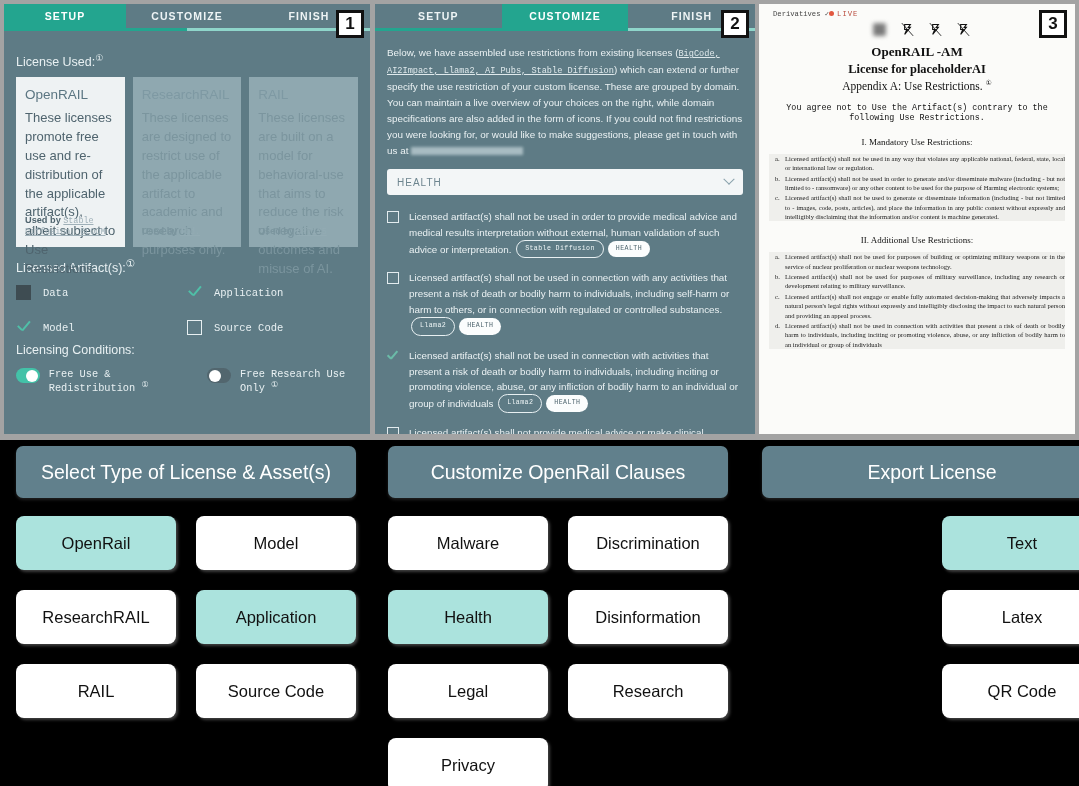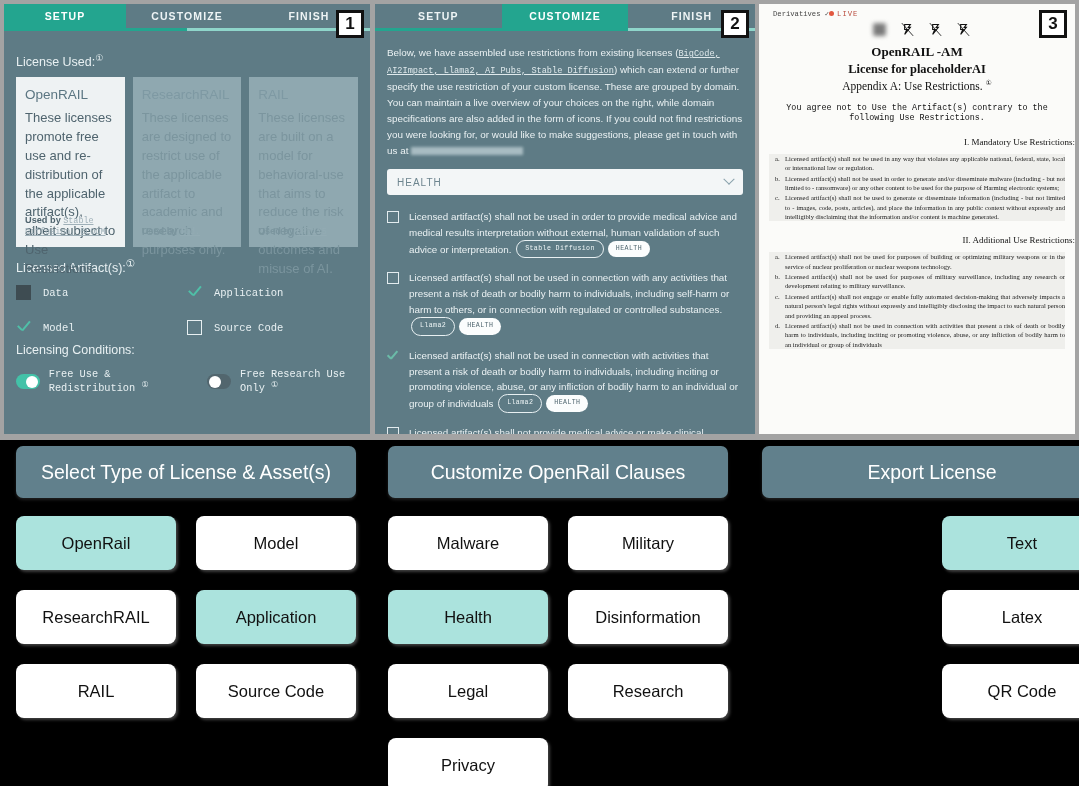--- a/index.html
+++ b/index.html
@@ -67,21 +67,21 @@
   .cb-row { display:flex; align-items:center; gap:12px; }
   .cb-row .lbl { color:#e8f0f2; font-size:10.5px; font-family:"Liberation Mono", monospace; }
   .box-filled { width:15px; height:15px; background:#3e4c52; }
   .box-empty  { width:15px; height:15px; border:1.6px solid #e8f0f2; }
   .check { width:15px; height:15px; position:relative; }
   .check::before{content:"";position:absolute;left:1px;top:7px;width:6px;height:1.8px;background:#4fc0a8;transform:rotate(45deg);}
   .check::after {content:"";position:absolute;left:4px;top:5px;width:12px;height:1.8px;background:#4fc0a8;transform:rotate(-50deg);}
 
   .p1-label3 { color:#e8f0f2; font-size:12.5px; margin: 8px 0 11px 0; }
   .toggles { display:flex; gap: 26px; align-items:center; }
-  .tg-row { display:flex; align-items:center; gap:9px; }
+  .tg-row { display:flex; gap:9px; }
   .tg { width:30px; height:15px; border-radius:8px; position:relative; }
   .tg.on  { background:#43c2a8; }
   .tg.off { background:#52666e; }
   .tg .knob { position:absolute; top:1.5px; width:12px; height:12px; border-radius:50%; background:#fff; }
   .tg.on  .knob { right:2px; }
   .tg.off .knob { left:2px; }
   .tg-lbl { color:#e8f0f2; font-size:10.3px; font-family:"Liberation Mono", monospace; }
   .tg-lbl sup{ font-size:8px; }
 
   
@@ -116,21 +116,21 @@
   .doc-top .live { color:#b94b3d; letter-spacing:1px; }
   .doc-top .live .dot { display:inline-block;width:5px;height:5px;border-radius:50%;background:#e2573f;margin-right:3px;}
   .doc-icons { display:flex; justify-content:center; gap:11px; margin: 1px 0 6px 0; padding-left: 8px;}
   .doc-icons .ic { width:17px; height:17px; }
   .doc-icons .ic.blurred { filter: blur(2.2px); }
   .doc-h1 { text-align:center; font-family:"Liberation Serif", serif; font-weight:700; font-size:13px; color:#111; }
   .doc-h2 { text-align:center; font-family:"Liberation Serif", serif; font-weight:700; font-size:12.4px; color:#111; margin-top:2px;}
   .doc-h3 { text-align:center; font-family:"Liberation Serif", serif; font-size:11.5px; color:#111; margin-top:2px;}
   .doc-h3 sup { font-size:7px; }
   .doc-lead { text-align:center; font-family:Liberation Mono, monospace; font-size:8.4px; color:#111; margin:11px 6px 0 6px;}
-  .doc-sec { text-align:right; font-family:"Liberation Serif", serif; font-size:9px; color:#111; margin:14px 0 7px 0;}
+  .doc-sec { text-align:center; font-family:"Liberation Serif", serif; font-size:9px; color:#111; margin:14px 0 7px 0;}
   .doc-list { margin: 0 10px; padding: 0; list-style: none; background:#efefec; }
   .doc-list li { font-family:"Liberation Serif", serif; font-size:6.6px; line-height:1.42;
                  color:#1a1a1a; text-align: justify; padding-left: 16px; position:relative;
                  margin-bottom: 1px; }
   .doc-list li .mk { position:absolute; left: 6px; }
 
   
   .bottom { position:absolute; left:0; top:440px; width:1079px; height:346px; background:#000; }
   .col { position:absolute; top: 6px; }
   .col-1 { left: 16px;  width: 340px; }
@@ -365,21 +365,21 @@
         <div class="opt sel">Application</div>
         <div class="opt">RAIL</div>
         <div class="opt">Source Code</div>
       </div>
     </div>
 
     <div class="col col-2">
       <div class="col-head">Customize OpenRail Clauses</div>
       <div class="opt-grid">
         <div class="opt">Malware</div>
-        <div class="opt">Military</div>
+        <div class="opt">Discrimination</div>
         <div class="opt sel">Health</div>
         <div class="opt">Disinformation</div>
         <div class="opt">Legal</div>
         <div class="opt">Research</div>
         <div class="opt">Privacy</div>
       </div>
     </div>
 
     <div class="col col-3">
       <div class="col-head">Export License</div>

